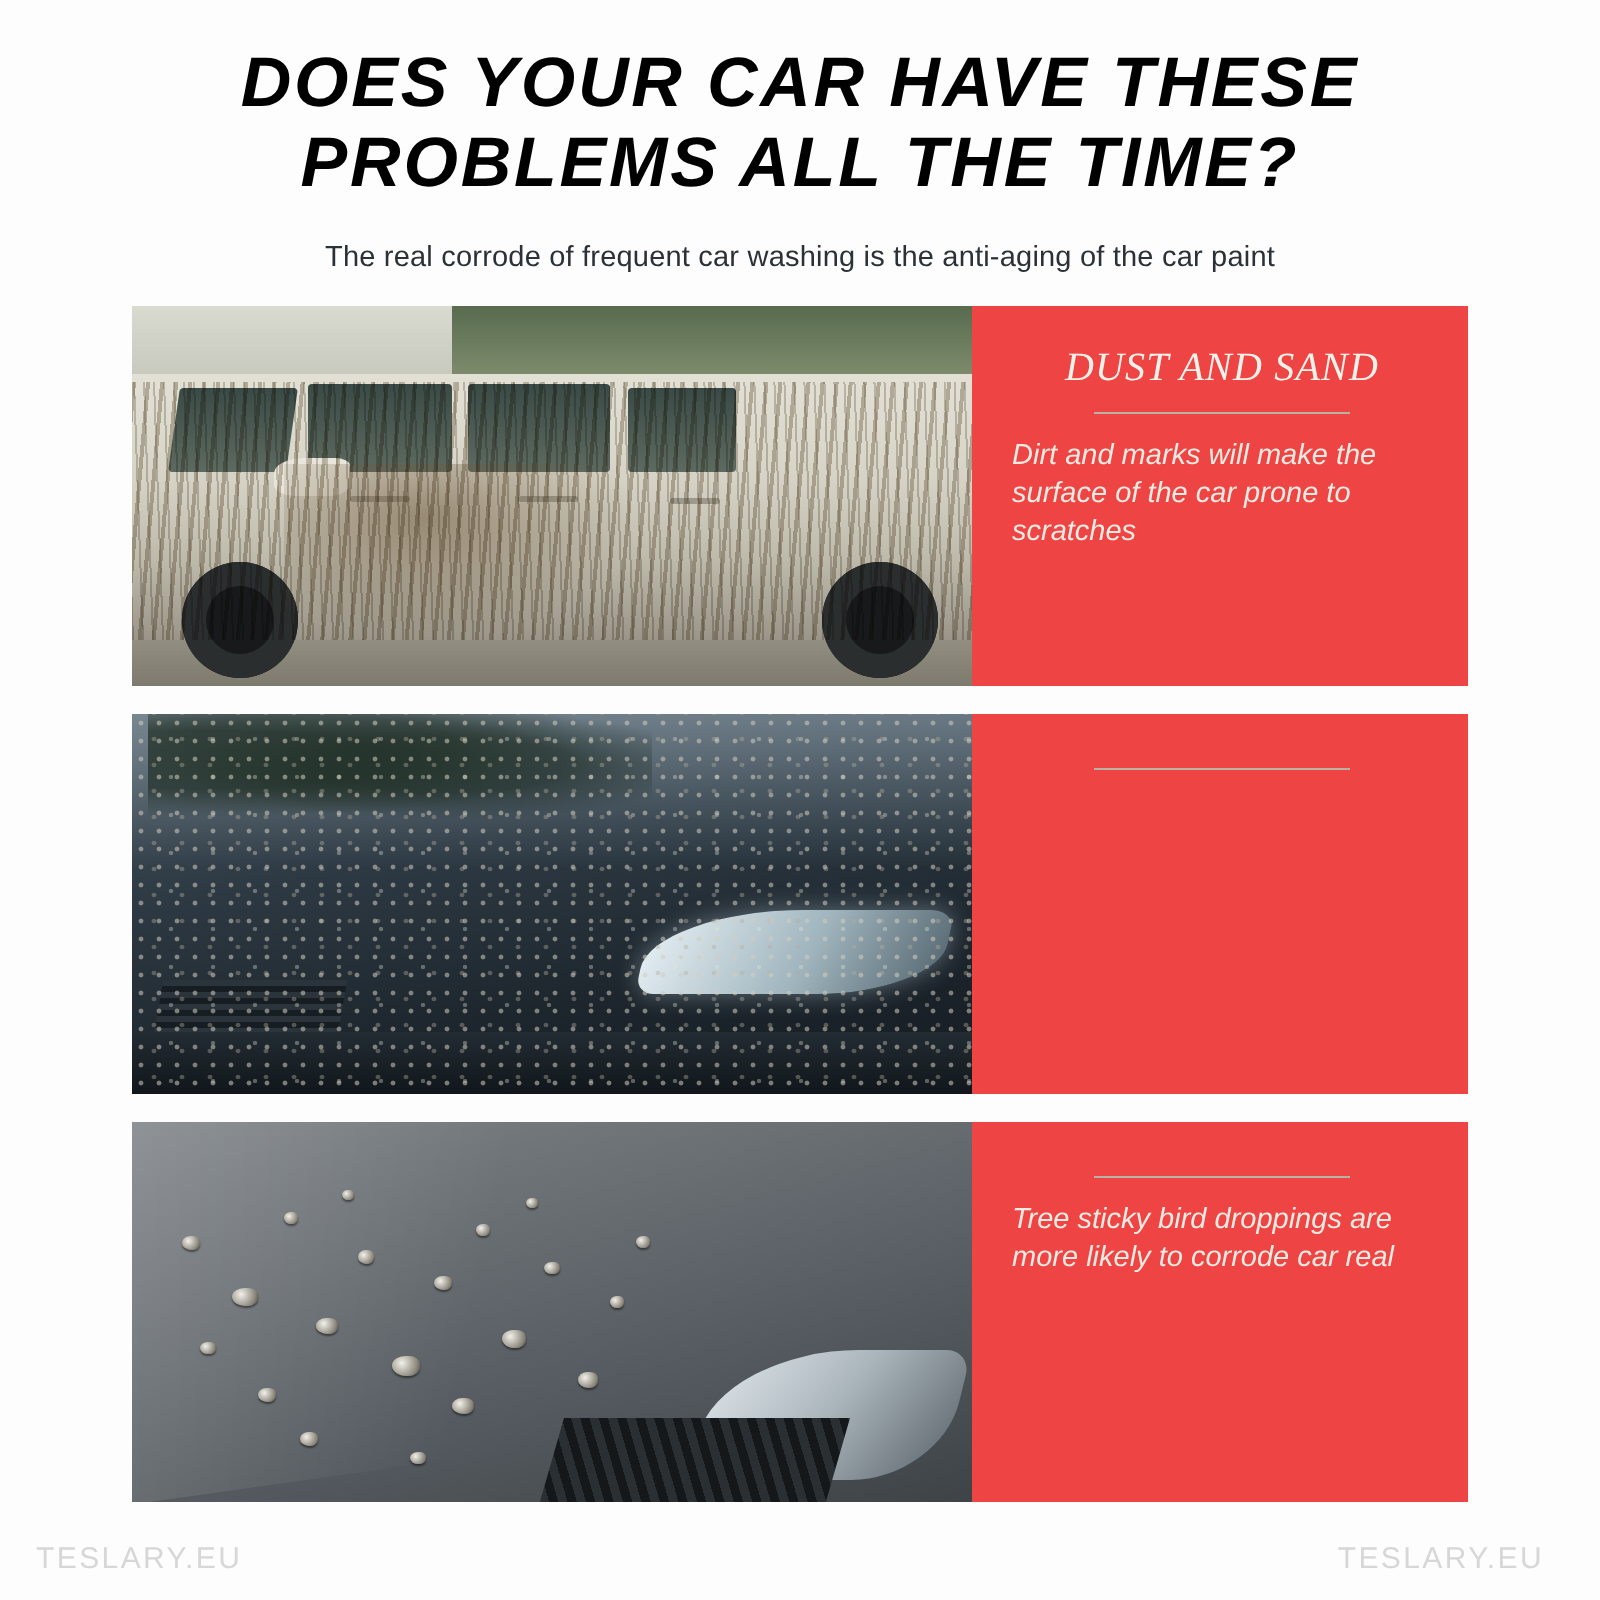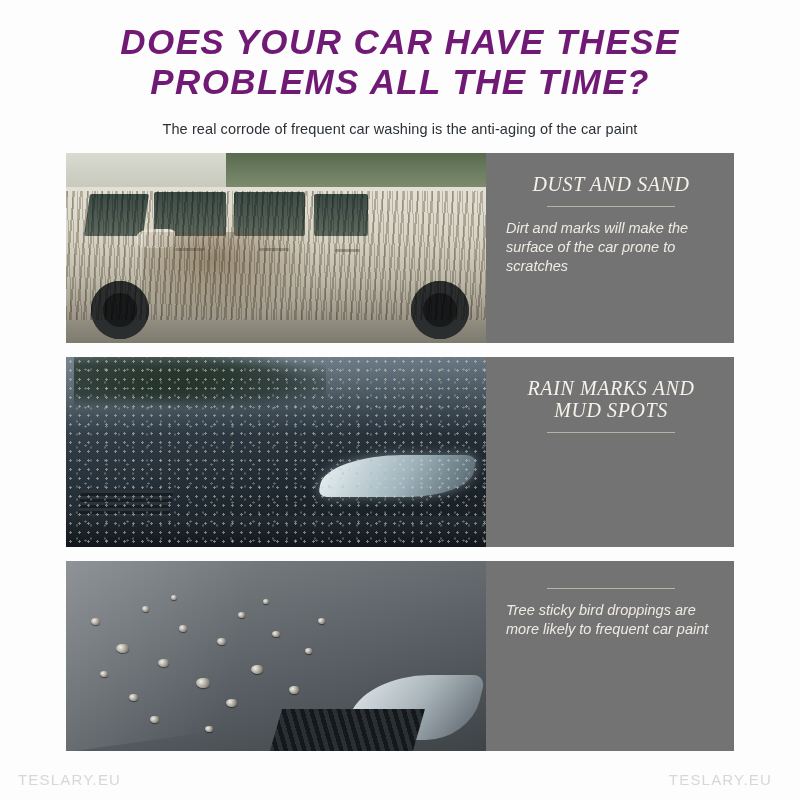--- a/index.html
+++ b/index.html
@@ -26,21 +26,21 @@
     padding: 22px 40px 0 40px;
     text-align: center;
   }
   .headline {
     font-family: "Liberation Sans", sans-serif;
     font-weight: bold;
     font-style: italic;
     font-size: 35px;
     line-height: 1.15;
     letter-spacing: 1.4px;
-    color: #701a75;
+    color: #000000;
     margin: 0 auto;
     max-width: 660px;
     text-transform: uppercase;
   }
   .subhead {
     margin-top: 18px;
     font-family: "Liberation Sans", sans-serif;
     font-size: 14.5px;
     color: #2b3136;
     letter-spacing: 0.1px;
@@ -62,21 +62,21 @@
   }
   .photo {
     width: 420px;
     height: 190px;
     position: relative;
     overflow: hidden;
     flex: 0 0 auto;
   }
   .panel {
     flex: 1 1 auto;
-    background: #737373;
+    background: #ef4444;
     color: #f4f0e8;
     padding: 16px 18px 10px 20px;
     box-sizing: border-box;
     display: flex;
     flex-direction: column;
   }
   .panel-title {
     font-family: "Liberation Serif", serif;
     font-style: italic;
     font-size: 20px;
@@ -281,21 +281,20 @@
     <div class="row">
       <div class="photo ph2">
         <div class="reflect"></div>
         <div class="trees"></div>
         <div class="headlamp"></div>
         <div class="grille"></div>
         <div class="bumper"></div>
         <div class="speck"></div>
       </div>
       <div class="panel">
-        <div class="panel-title">RAIN MARKS AND MUD SPOTS</div>
         <div class="rule"></div>
       </div>
     </div>
 
     <div class="row">
       <div class="photo ph3">
         <div class="sheen"></div>
         <div class="lamp"></div>
         <div class="meshbar"></div>
         <div class="drops">
@@ -316,21 +315,21 @@
           <i style="left:25%; top:18%; width:6px;  height:5px;"></i>
           <i style="left:38%; top:73%; width:11px; height:8px;"></i>
           <i style="left:47%; top:20%; width:6px;  height:5px;"></i>
           <i style="left:60%; top:30%; width:7px;  height:6px;"></i>
           <i style="left:20%; top:82%; width:9px;  height:7px;"></i>
           <i style="left:33%; top:87%; width:8px;  height:6px;"></i>
         </div>
       </div>
       <div class="panel">
         <div class="rule"></div>
-        <p class="panel-body">Tree sticky bird droppings are more likely to frequent car paint</p>
+        <p class="panel-body">Tree sticky bird droppings are more likely to corrode car real</p>
       </div>
     </div>
 
   </div>
 
   <div class="wm wm-left">TESLARY.EU</div>
   <div class="wm wm-right">TESLARY.EU</div>
 
 </div>
 

